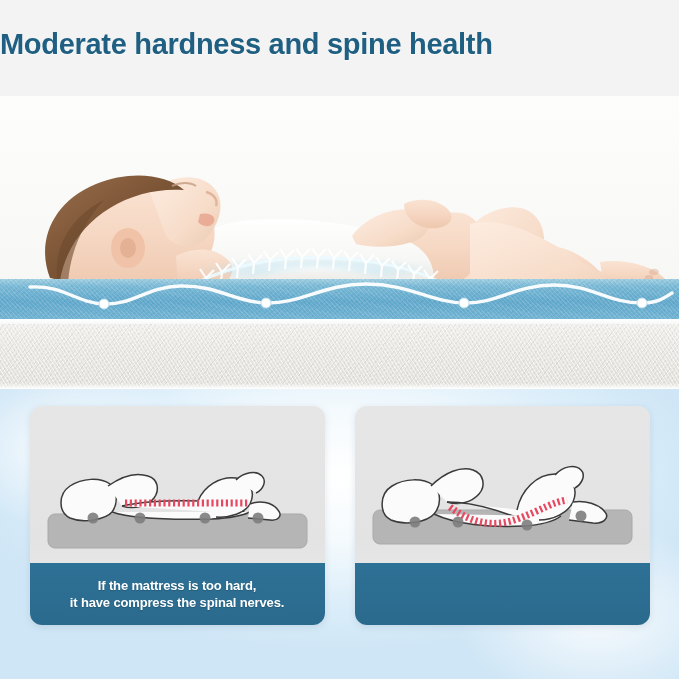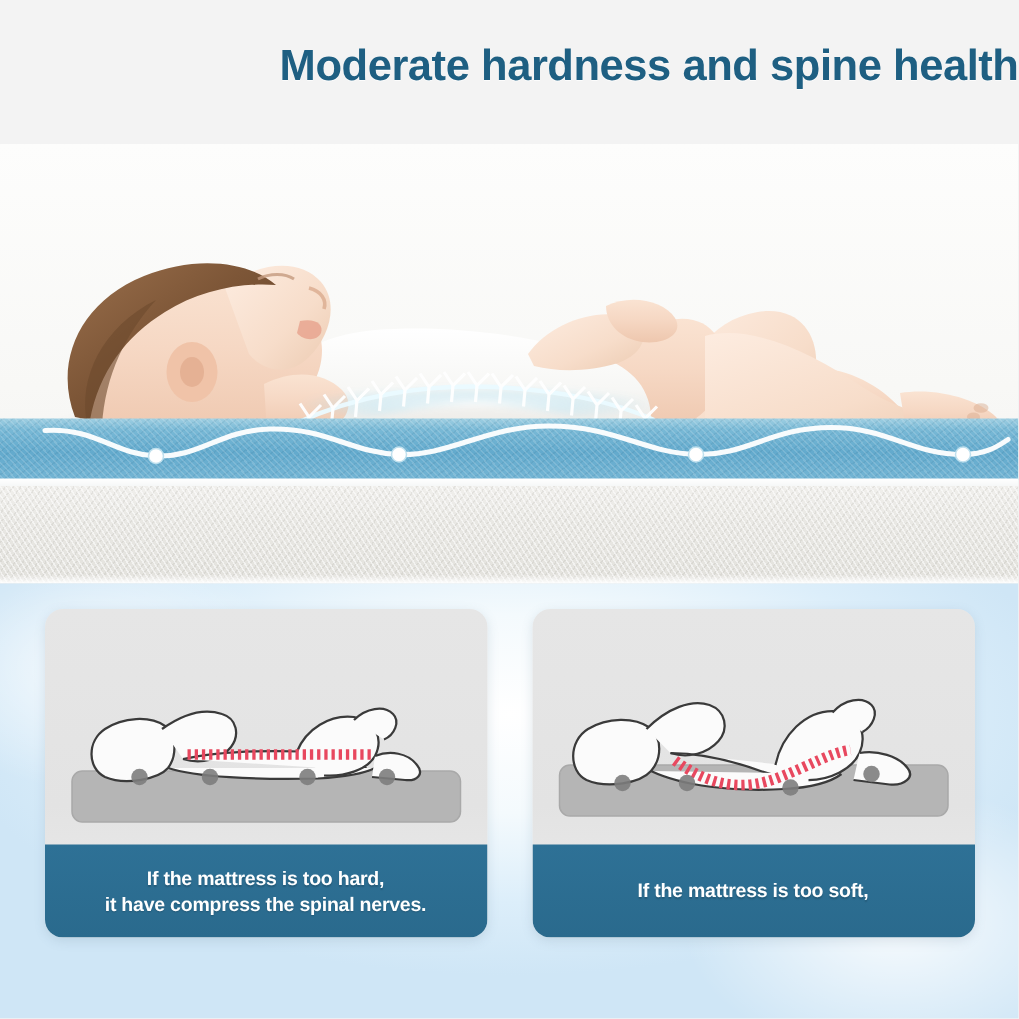--- a/index.html
+++ b/index.html
@@ -13,21 +13,21 @@
 
   
   #top-section {
     position:absolute; left:0; top:0; width:679px; height:389px;
     background:#f3f3f3;
     overflow:hidden;
   }
 
   #page-title {
     position:absolute; left:0; top:28px; width:679px;
-    text-align:right;
+    text-align:left;
     font-size:29px;
     font-weight:bold;
     letter-spacing:-0.3px;
     color:#1e5f82;
     text-shadow:0 1px 0 rgba(255,255,255,.7);
   }
 
   
   #hero-photo {
     position:absolute; left:0; top:96px; width:679px; height:293px;
@@ -316,18 +316,17 @@
 
           <g>
             <circle cx="60" cy="116" r="5.5" fill="#7d7d7d" opacity=".9"></circle>
             <circle cx="103" cy="116" r="5.5" fill="#7d7d7d" opacity=".9"></circle>
             <circle cx="172" cy="119" r="5.5" fill="#7d7d7d" opacity=".9"></circle>
             <circle cx="226" cy="110" r="5.5" fill="#7d7d7d" opacity=".9"></circle>
           </g>
         </svg>
       </div>
       <div class="card-caption">
-        <div class="caption-line">If the mattress is too soft,</div>
       </div>
     </div>
 
   </div>
 </div>
 
 </body></html>

